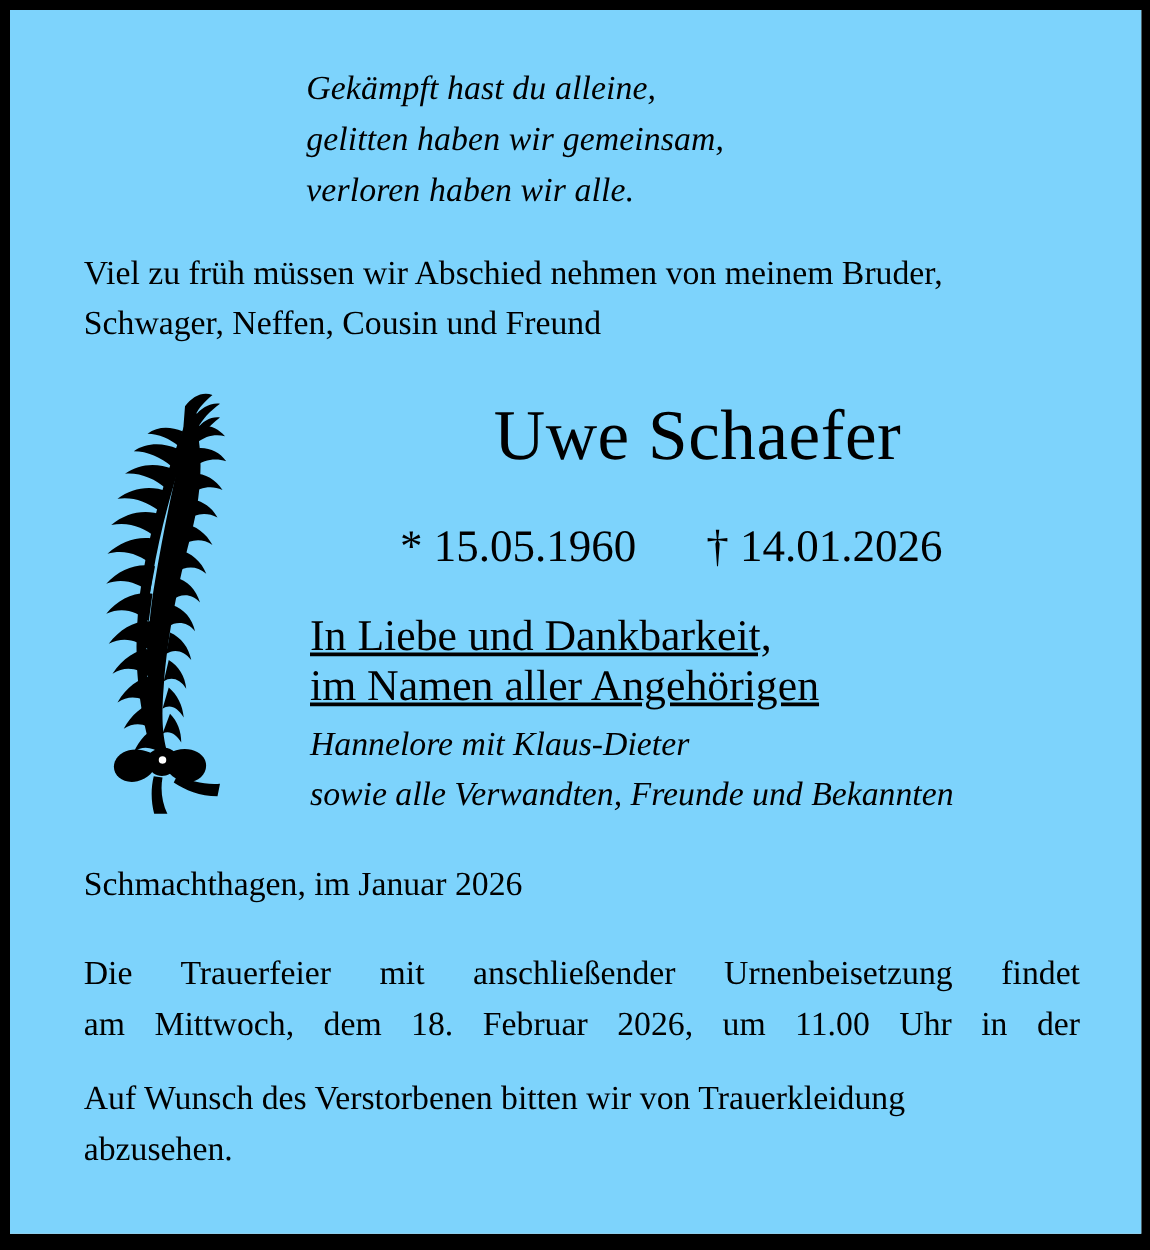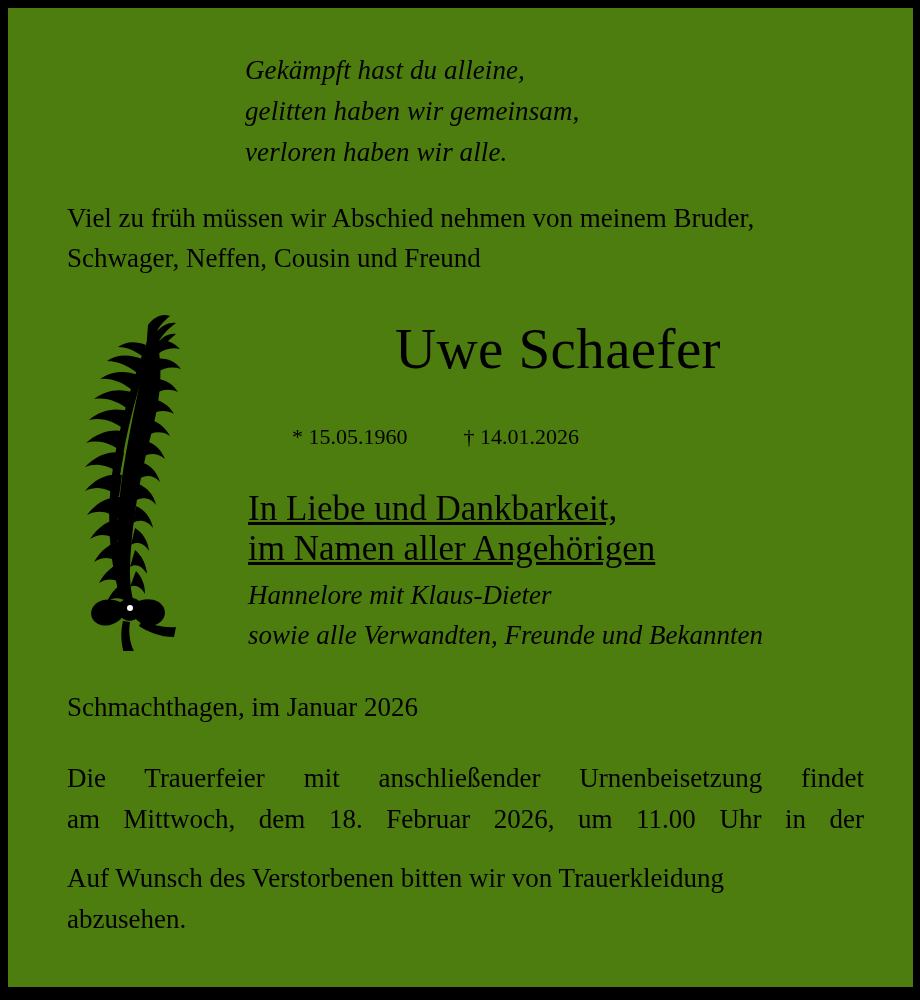--- a/index.html
+++ b/index.html
@@ -29,21 +29,21 @@
   .frame-left  { top: 0;   left: 0;  width: 8px;   height: 1000px; }
   .frame-right { top: 0;   right: 0; width: 7px;   height: 1000px; }
   .frame-bottom{ bottom: 0;left: 0;  width: 920px; height: 13px; }
 
   .inner {
     position: absolute;
     top: 8px;
     left: 8px;
     right: 7px;
     bottom: 13px;
-    background: #4d7c0f;
+    background: #7dd3fc;
   }
 
   
   .poem {
     position: absolute;
     left: 237px;
     top: 42px;
     font-style: italic;
     font-size: 27px;
     line-height: 41px;
@@ -81,21 +81,21 @@
   }
   .deceased-name {
     font-size: 57px;
     line-height: 62px;
     letter-spacing: 0.4px;
     white-space: nowrap;
     text-align: center;
   }
   .dates {
     margin-top: 6px;
-    font-size: 22px;
+    font-size: 36px;
     line-height: 34px;
     white-space: pre;
   }
   .date-birth { display: inline-block; }
   .date-death { display: inline-block; margin-left: 56px; }
 
   
   .dedication {
     position: absolute;
     left: 240px;

